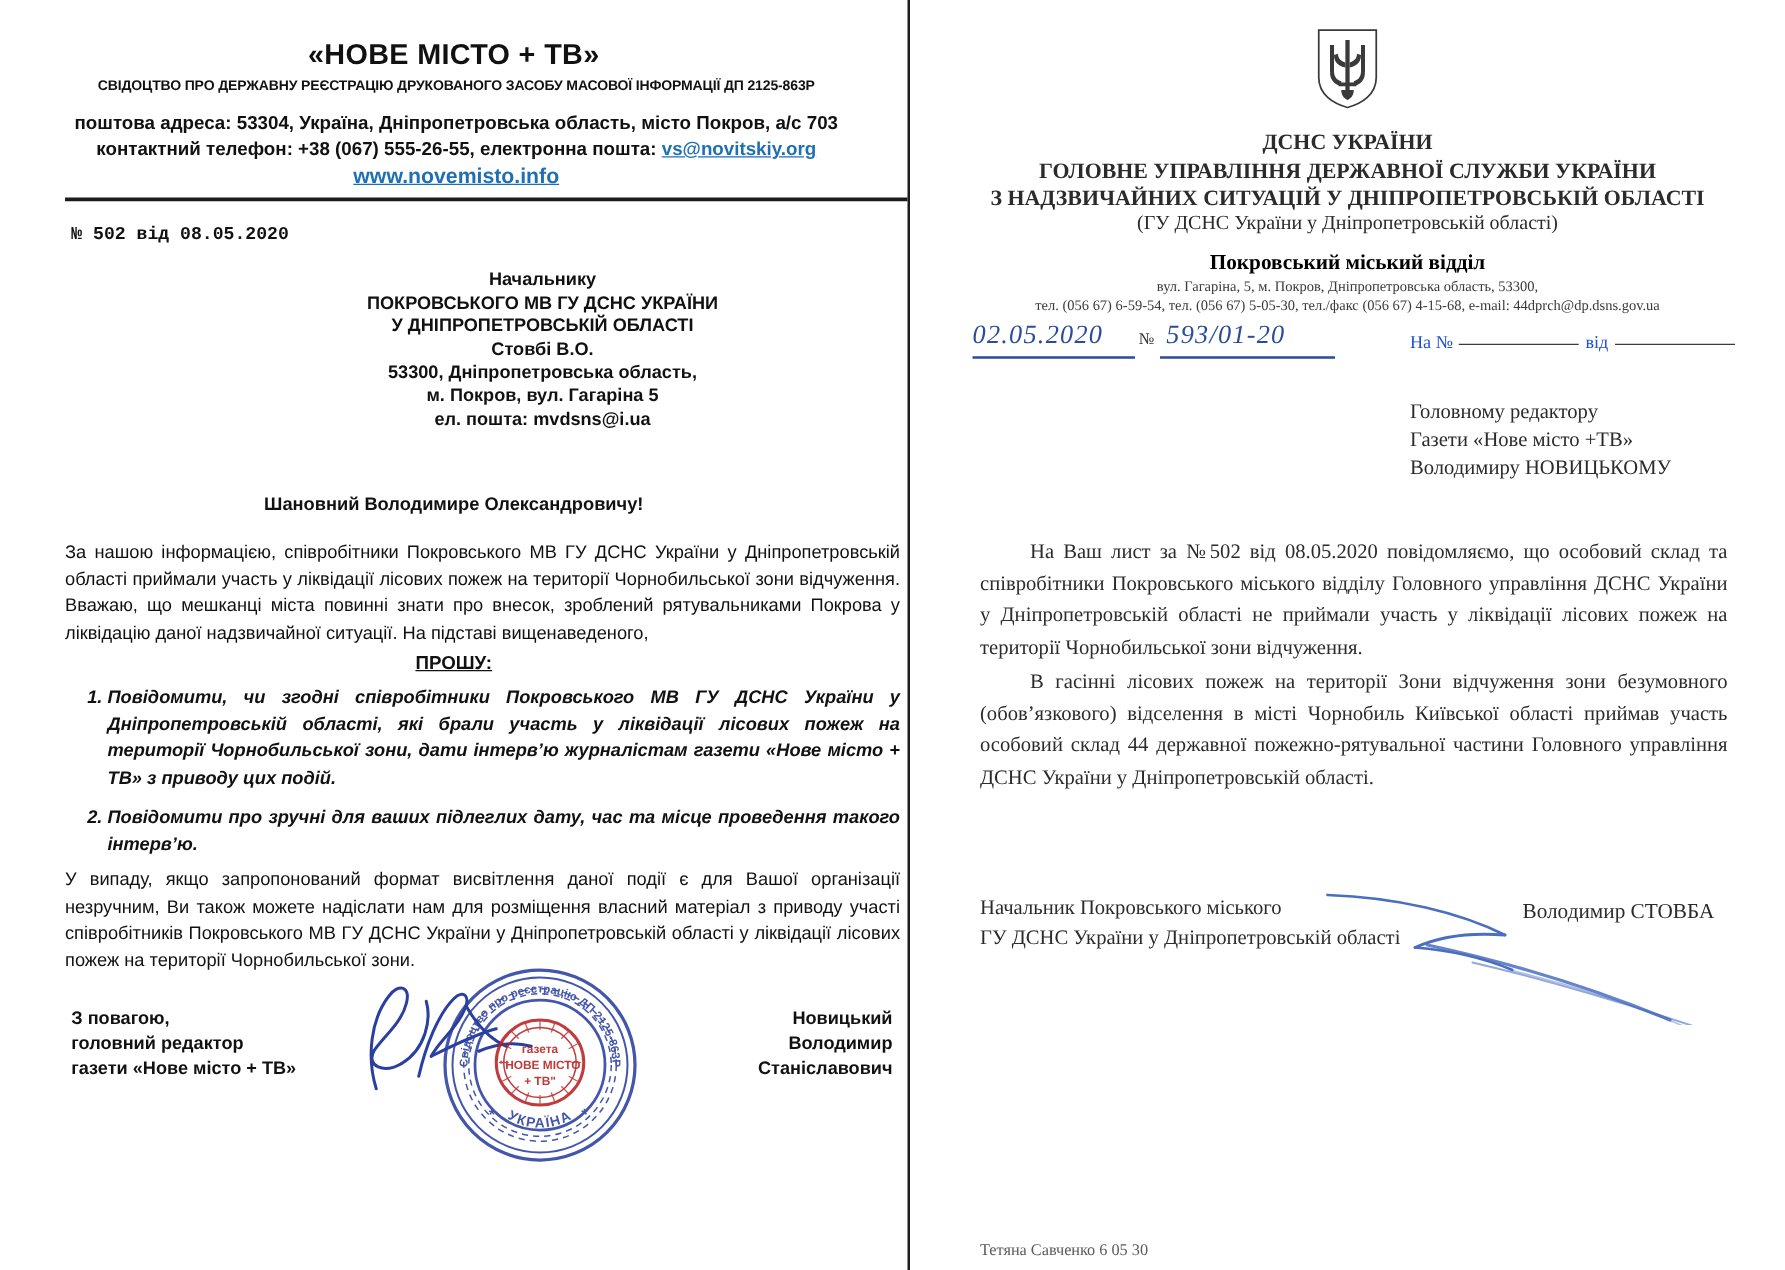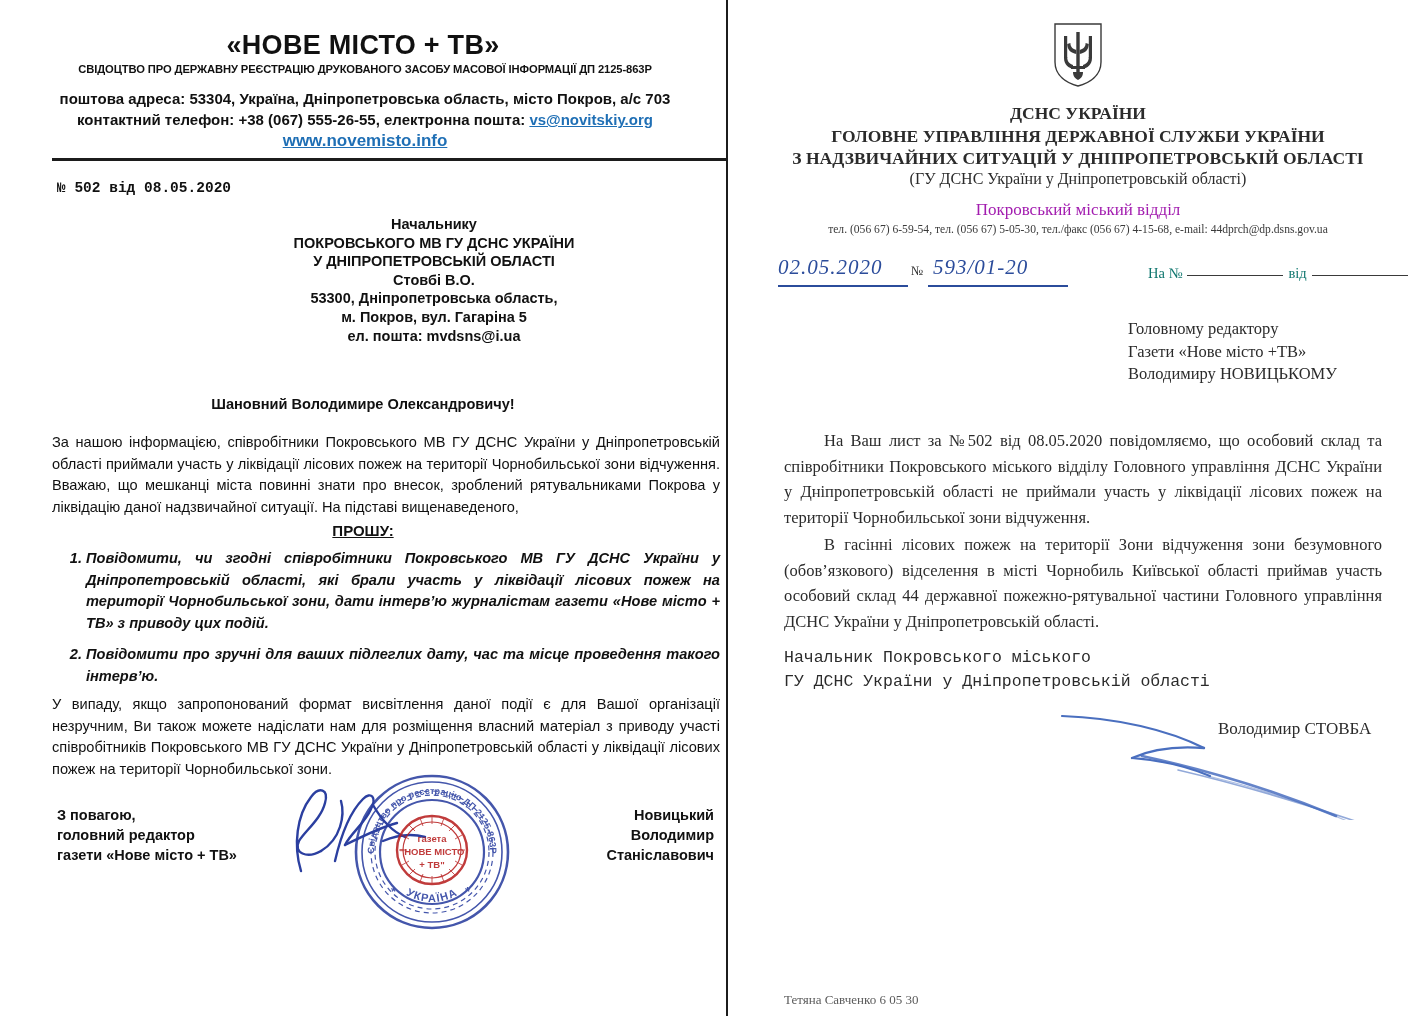--- a/index.html
+++ b/index.html
@@ -27,21 +27,21 @@
   .doc-left {
     position: absolute;
     left: 0; top: 0;
     width: 726px; height: 1016px;
     padding: 0;
   }
 
   .lh-title {
     position: absolute; left: 0; top: 30px; width: 726px;
     text-align: center;
-    font-size: 27px; font-weight: bold; letter-spacing: .3px;
+    font-size: 23px; font-weight: bold; letter-spacing: .3px;
   }
   .lh-cert {
     position: absolute; left: 40px; top: 63px; width: 650px;
     text-align: center;
     font-size: 11.2px; font-weight: bold; letter-spacing: -.1px;
   }
   .lh-addr {
     position: absolute; left: 40px; top: 88px; width: 650px;
     text-align: center; font-size: 15px; font-weight: bold;
     line-height: 21px;
@@ -143,21 +143,21 @@
     position: absolute; left: 10px; top: 170px; width: 680px;
     text-align: center;
     font-family: "Liberation Serif", serif;
     font-size: 16px; color: #2b2b2b;
   }
 
   .r-dept {
     position: absolute; left: 10px; top: 200px; width: 680px;
     text-align: center;
     font-family: "Liberation Serif", serif;
-    font-size: 17px; font-weight: normal; color: #a21caf;
+    font-size: 17px; font-weight: bold; color: #000000;
   }
   .r-dept-addr {
     position: absolute; left: 10px; top: 222px; width: 680px;
     text-align: center;
     font-family: "Liberation Serif", serif;
     font-size: 11.6px; line-height: 15px; color: #3a3a3a;
   }
 
   
   .r-reg {
@@ -173,23 +173,22 @@
   .r-reg .hand-date { left: 0; top: 0; }
   .r-reg .hand-no   { left: 155px; top: 0; }
   .r-reg .numsign {
     position: absolute; left: 133px; top: 8px;
     font-family: "Liberation Serif", serif; font-size: 13px; color: #333;
   }
   .r-reg .ul1 { position: absolute; left: 0;   top: 30px; width: 130px; height: 1.5px; background: #2b4c9b; }
   .r-reg .ul2 { position: absolute; left: 150px; top: 30px; width: 140px; height: 1.5px; background: #2b4c9b; }
   .r-na-row {
     position: absolute; left: 400px; top: 262px;
-    font-family: "Liberation Serif", serif; font-size: 14.5px; color: #0f766e;
+    font-family: "Liberation Serif", serif; font-size: 14.5px; color: #1d4ed8;
     white-space: nowrap;
-    margin-left: 20px;
   }
   .ul-blank {
     display: inline-block; width: 96px;
     border-bottom: 1.4px solid #3a3a3a;
     margin: 0 5px; vertical-align: 2px; height: 14px;
   }
 
   .r-recipient {
     position: absolute; left: 400px; top: 318px; width: 300px;
     font-family: "Liberation Serif", serif;
@@ -199,22 +198,22 @@
   .r-para {
     position: absolute; left: 56px; width: 598px;
     font-family: "Liberation Serif", serif;
     font-size: 16.5px; line-height: 25.5px;
     text-align: justify; text-indent: 40px; color: #2b2b2b;
   }
   .r-para-1 { top: 428px; }
   .r-para-2 { top: 532px; }
 
   .r-signblock {
-    position: absolute; left: 56px; top: 646px;
-    font-family: Liberation Mono, monospace;
+    position: absolute; left: 56px; top: 714px;
+    font-family: Liberation Serif, serif;
     font-size: 16.5px; line-height: 24px; color: #2b2b2b;
   }
   .r-signname {
     position: absolute; left: 490px; top: 719px;
     font-family: "Liberation Serif", serif;
     font-size: 17px; color: #2b2b2b; white-space: nowrap;
   }
   .r-signature {
     position: absolute; left: 330px; top: 690px;
     width: 330px; height: 130px;
@@ -368,20 +367,21 @@
       <div>ДСНС УКРАЇНИ</div>
       <div>ГОЛОВНЕ УПРАВЛІННЯ ДЕРЖАВНОЇ СЛУЖБИ УКРАЇНИ</div>
       <div>З НАДЗВИЧАЙНИХ СИТУАЦІЙ У ДНІПРОПЕТРОВСЬКІЙ ОБЛАСТІ</div>
     </div>
 
     <div class="r-org-paren">(ГУ ДСНС України у Дніпропетровській області)</div>
 
     <div class="r-dept">Покровський міський відділ</div>
 
     <div class="r-dept-addr">
+      <div>вул. Гагаріна, 5, м. Покров, Дніпропетровська область, 53300,</div>
       <div>тел. (056 67) 6-59-54, тел. (056 67) 5-05-30, тел./факс (056 67) 4-15-68, e-mail: 44dprch@dp.dsns.gov.ua</div>
     </div>
 
     <div class="r-reg">
       <span class="hand hand-date">02.05.2020</span>
       <span class="numsign">№</span>
       <span class="hand hand-no">593/01-20</span>
       <span class="ul1"></span>
       <span class="ul2"></span>
     </div>

